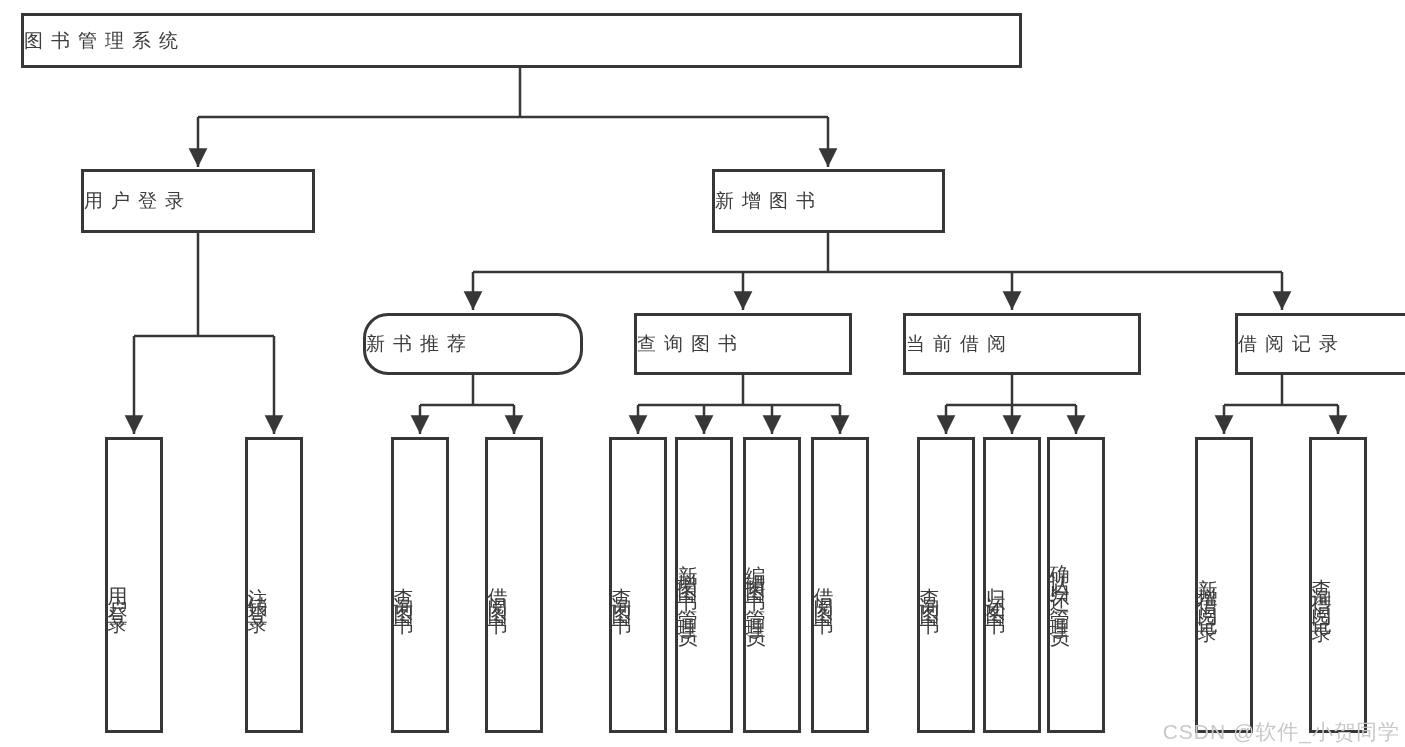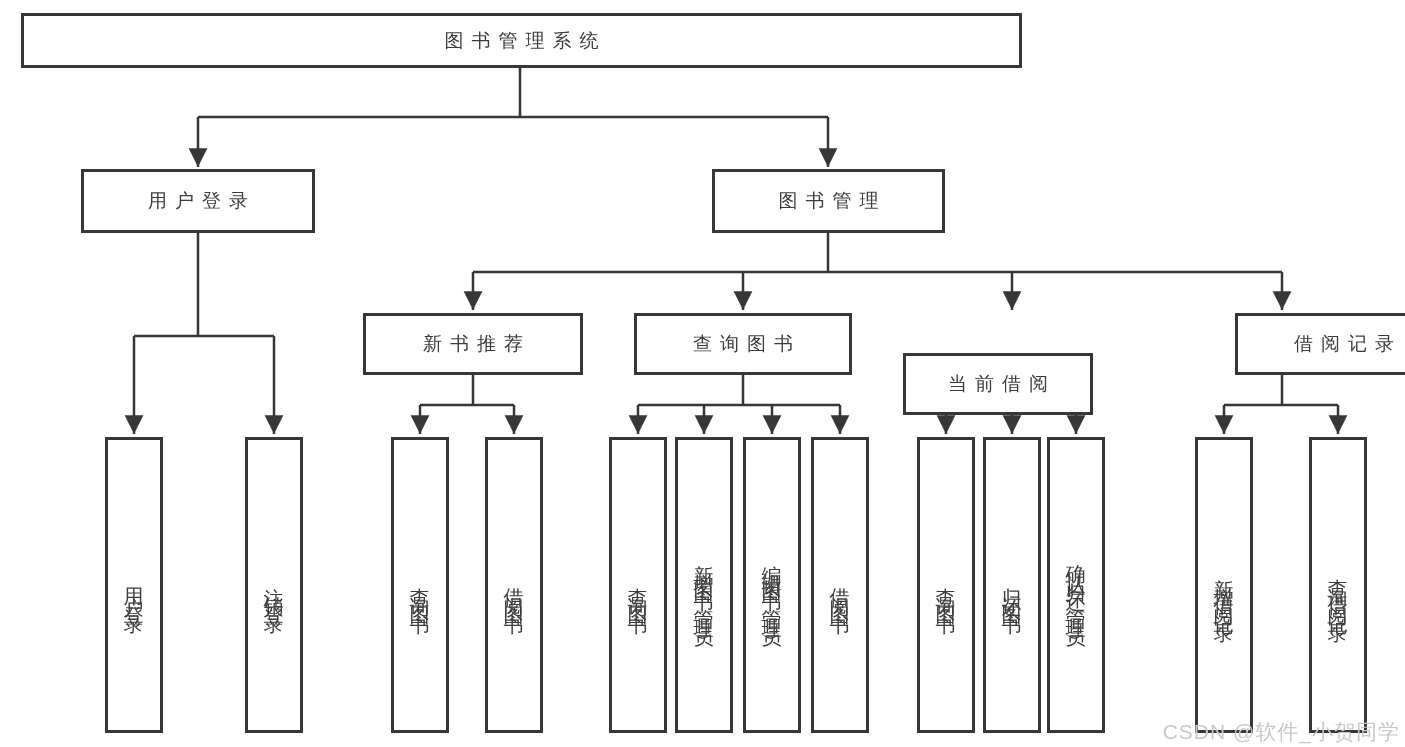--- a/index.html
+++ b/index.html
@@ -25,21 +25,21 @@
     stroke: currentColor;
     stroke-width: 2.5;
     fill: none;
   }
   .box {
     position: absolute;
     background: #fff;
     border: 3px solid var(--line, #373737);
     display: flex;
     align-items: center;
-    justify-content: center;
+    justify-content: flex-start;
   }
   .hbox .lbl {
     font-size: 19px;
     letter-spacing: 8px;
     margin-right: -8px;
     white-space: nowrap;
     color: var(--text, #3c3c3c);
   }
   .leaf .lbl {
     writing-mode: vertical-rl;
@@ -106,30 +106,30 @@
   </svg>
 
   <div class="box hbox" style="left:21px; top:13px; width:1001px; height:55px;">
     <span class="lbl">图书管理系统</span>
   </div>
 
   <div class="box hbox" style="left:81px; top:169px; width:234px; height:64px;">
     <span class="lbl">用户登录</span>
   </div>
   <div class="box hbox" style="left:712px; top:169px; width:233px; height:64px;">
-    <span class="lbl">图书管理</span>
+    <span class="lbl">新增图书</span>
   </div>
 
-  <div class="box hbox" style="left:363px; top:313px; width:220px; height:62px;">
+  <div class="box hbox" style="left:363px; top:313px; width:220px; height:62px;border-radius:25px;">
     <span class="lbl">新书推荐</span>
   </div>
   <div class="box hbox" style="left:634px; top:313px; width:218px; height:62px;">
     <span class="lbl">查询图书</span>
   </div>
-  <div class="box hbox" style="left:903px; top:313px; width:190px; height:62px;margin-top:40px;">
+  <div class="box hbox" style="left:903px; top:313px; width:238px; height:62px;">
     <span class="lbl">当前借阅</span>
   </div>
   <div class="box hbox" style="left:1235px; top:313px; width:218px; height:62px;">
     <span class="lbl">借阅记录</span>
   </div>
 
   <div class="box leaf" style="left:105px; top:437px; width:58px; height:296px;">
     <span class="lbl">用户登录</span>
   </div>
   <div class="box leaf" style="left:245px; top:437px; width:58px; height:296px;">

